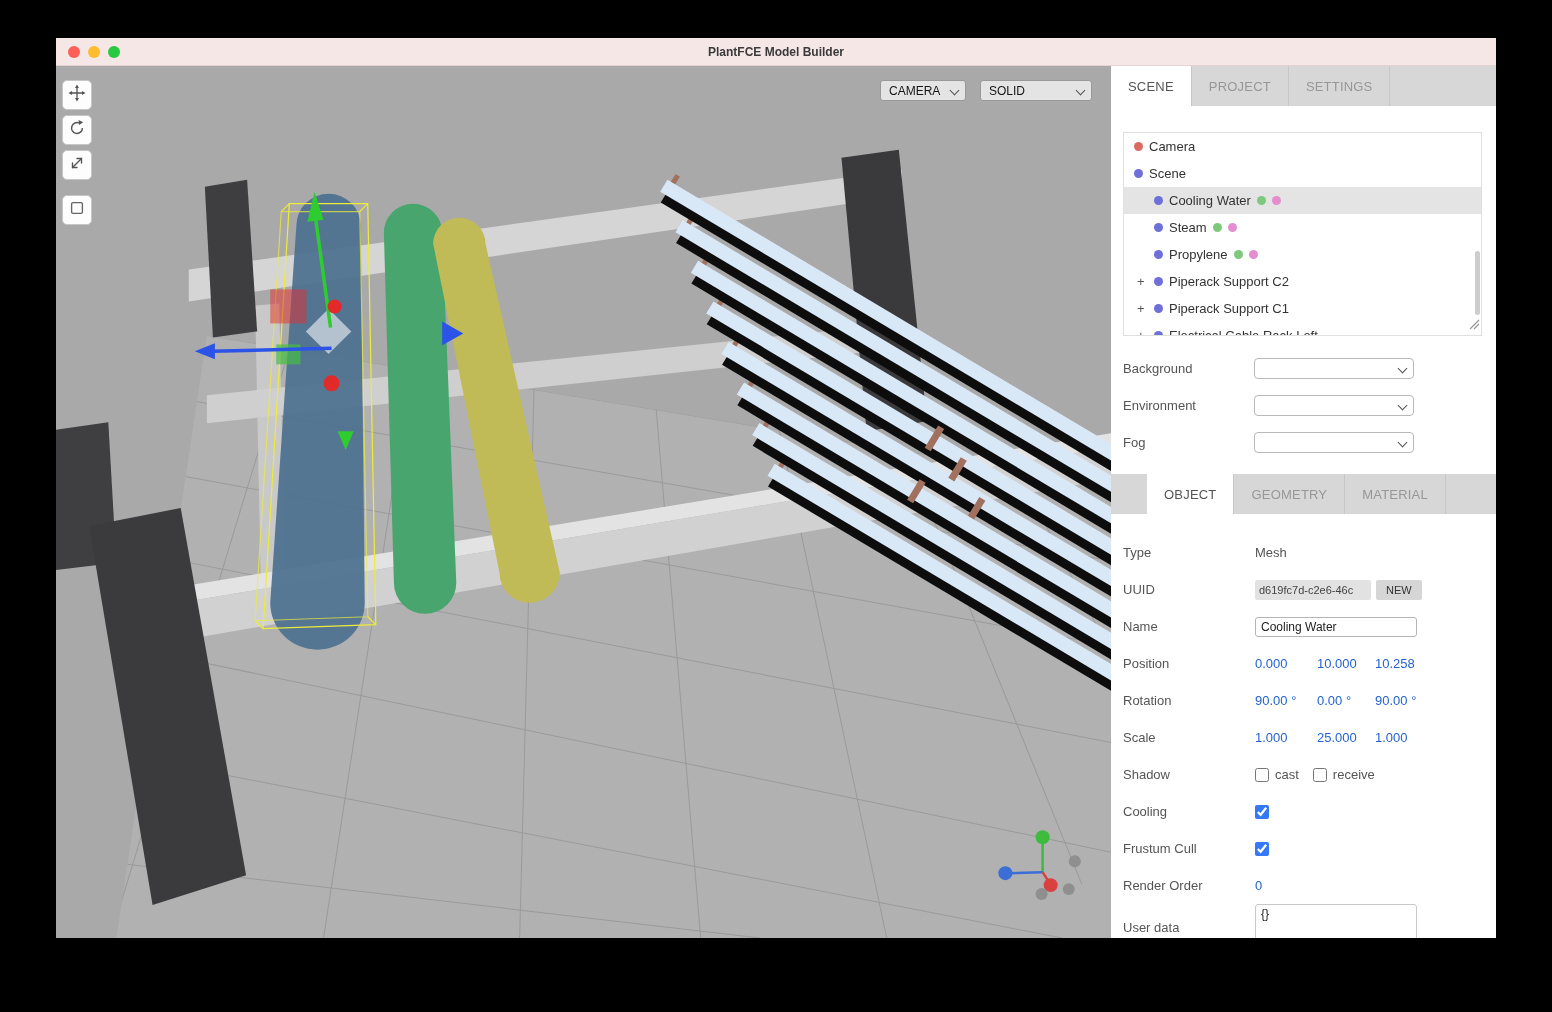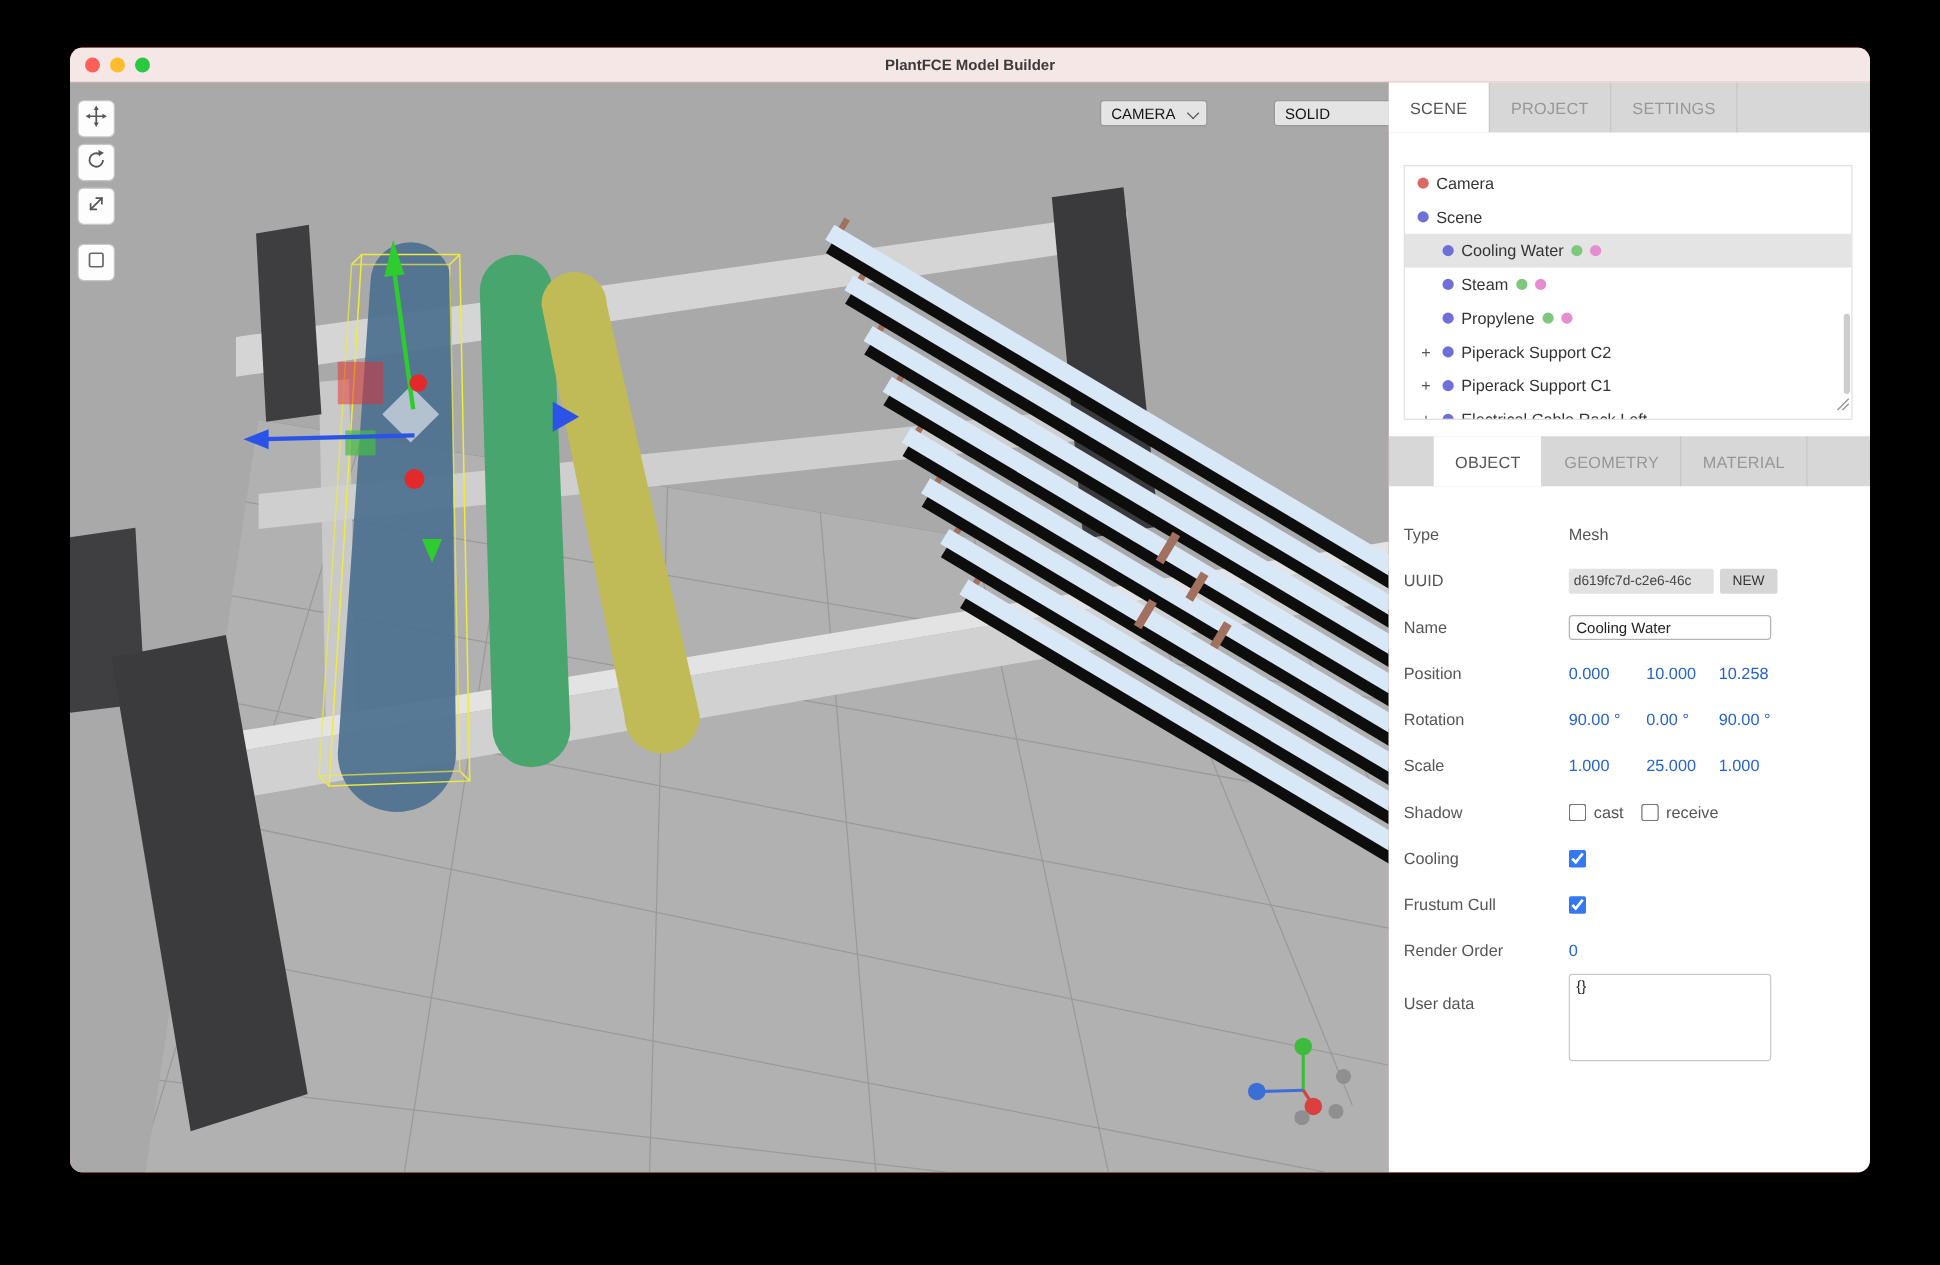--- a/index.html
+++ b/index.html
@@ -2,21 +2,21 @@
 <html><head>
 <meta charset="utf-8">
 <style>
   html,body{margin:0;padding:0;}
   body{
     width:1552px;height:1012px;overflow:hidden;background:#000;
     font-family:"Liberation Sans", sans-serif;position:relative;
   }
   .window{
     position:absolute;left:56px;top:38px;width:1440px;height:900px;
-    border-radius:10px;overflow:hidden;background:#ef4444;
+    border-radius:0;overflow:hidden;background:#737373;
   }
   
   .titlebar{
     height:27px;background:#f6e7e7;border-bottom:1px solid #e2d2d2;
     display:flex;align-items:center;position:relative;
   }
   .lights{position:absolute;left:12px;top:0;height:27px;display:flex;align-items:center;gap:8px;}
   .light{width:12px;height:12px;border-radius:50%;}
   .light.red{background:#ff5f57;}
   .light.yellow{background:#febc2e;}
@@ -33,21 +33,21 @@
     margin-bottom:5px;display:flex;align-items:center;justify-content:center;box-sizing:border-box;
   }
   .vbtn.gap{margin-top:10px;}
   
   .vselect{
     position:absolute;top:14px;height:21px;background:#e4e4e4;border:1px solid #999;
     border-radius:3px;font-size:12px;color:#151515;display:flex;align-items:center;
     padding:0 20px 0 8px;box-sizing:border-box;
   }
   .vselect.camera{left:824px;width:86px;}
-  .vselect.shading{left:924px;width:112px;margin-left:39px;}
+  .vselect.shading{left:924px;width:112px;}
   .chev{
     position:absolute;right:7px;top:6px;width:6px;height:6px;
     border-right:1.5px solid #555;border-bottom:1.5px solid #555;transform:rotate(45deg);
   }
   
   .panel{width:385px;height:872px;background:#fff;position:relative;overflow:hidden;}
   .tabrow{height:40px;background:#d7d7d7;display:flex;}
   .tab{
     padding:0 17px;font-size:13px;color:#979797;display:flex;align-items:center;
     border-right:1px solid #c7c7c7;letter-spacing:.2px;
@@ -349,20 +349,40 @@
           <span>Electrical Cable Rack Left</span>
         </div>
         <div class="vscroll"></div>
         <div class="grip">
           <svg width="11" height="11">
               <path d="M1 10 L10 1 M5 10 L10 5" stroke="#999" stroke-width="1.2" fill="none"></path>
             </svg>
         </div>
       </div>
 
+      <div class="envrows">
+        <div class="envrow">
+          <span class="elabel">Background</span>
+          <div class="selectbox">
+            <span class="chev"></span>
+          </div>
+        </div>
+        <div class="envrow">
+          <span class="elabel">Environment</span>
+          <div class="selectbox">
+            <span class="chev"></span>
+          </div>
+        </div>
+        <div class="envrow">
+          <span class="elabel">Fog</span>
+          <div class="selectbox">
+            <span class="chev"></span>
+          </div>
+        </div>
+      </div>
 
       <div class="tabrow second">
         <div class="tab active">OBJECT</div>
         <div class="tab">GEOMETRY</div>
         <div class="tab">MATERIAL</div>
       </div>
 
       <div class="props">
         <div class="prow">
           <span class="plabel">Type</span>

